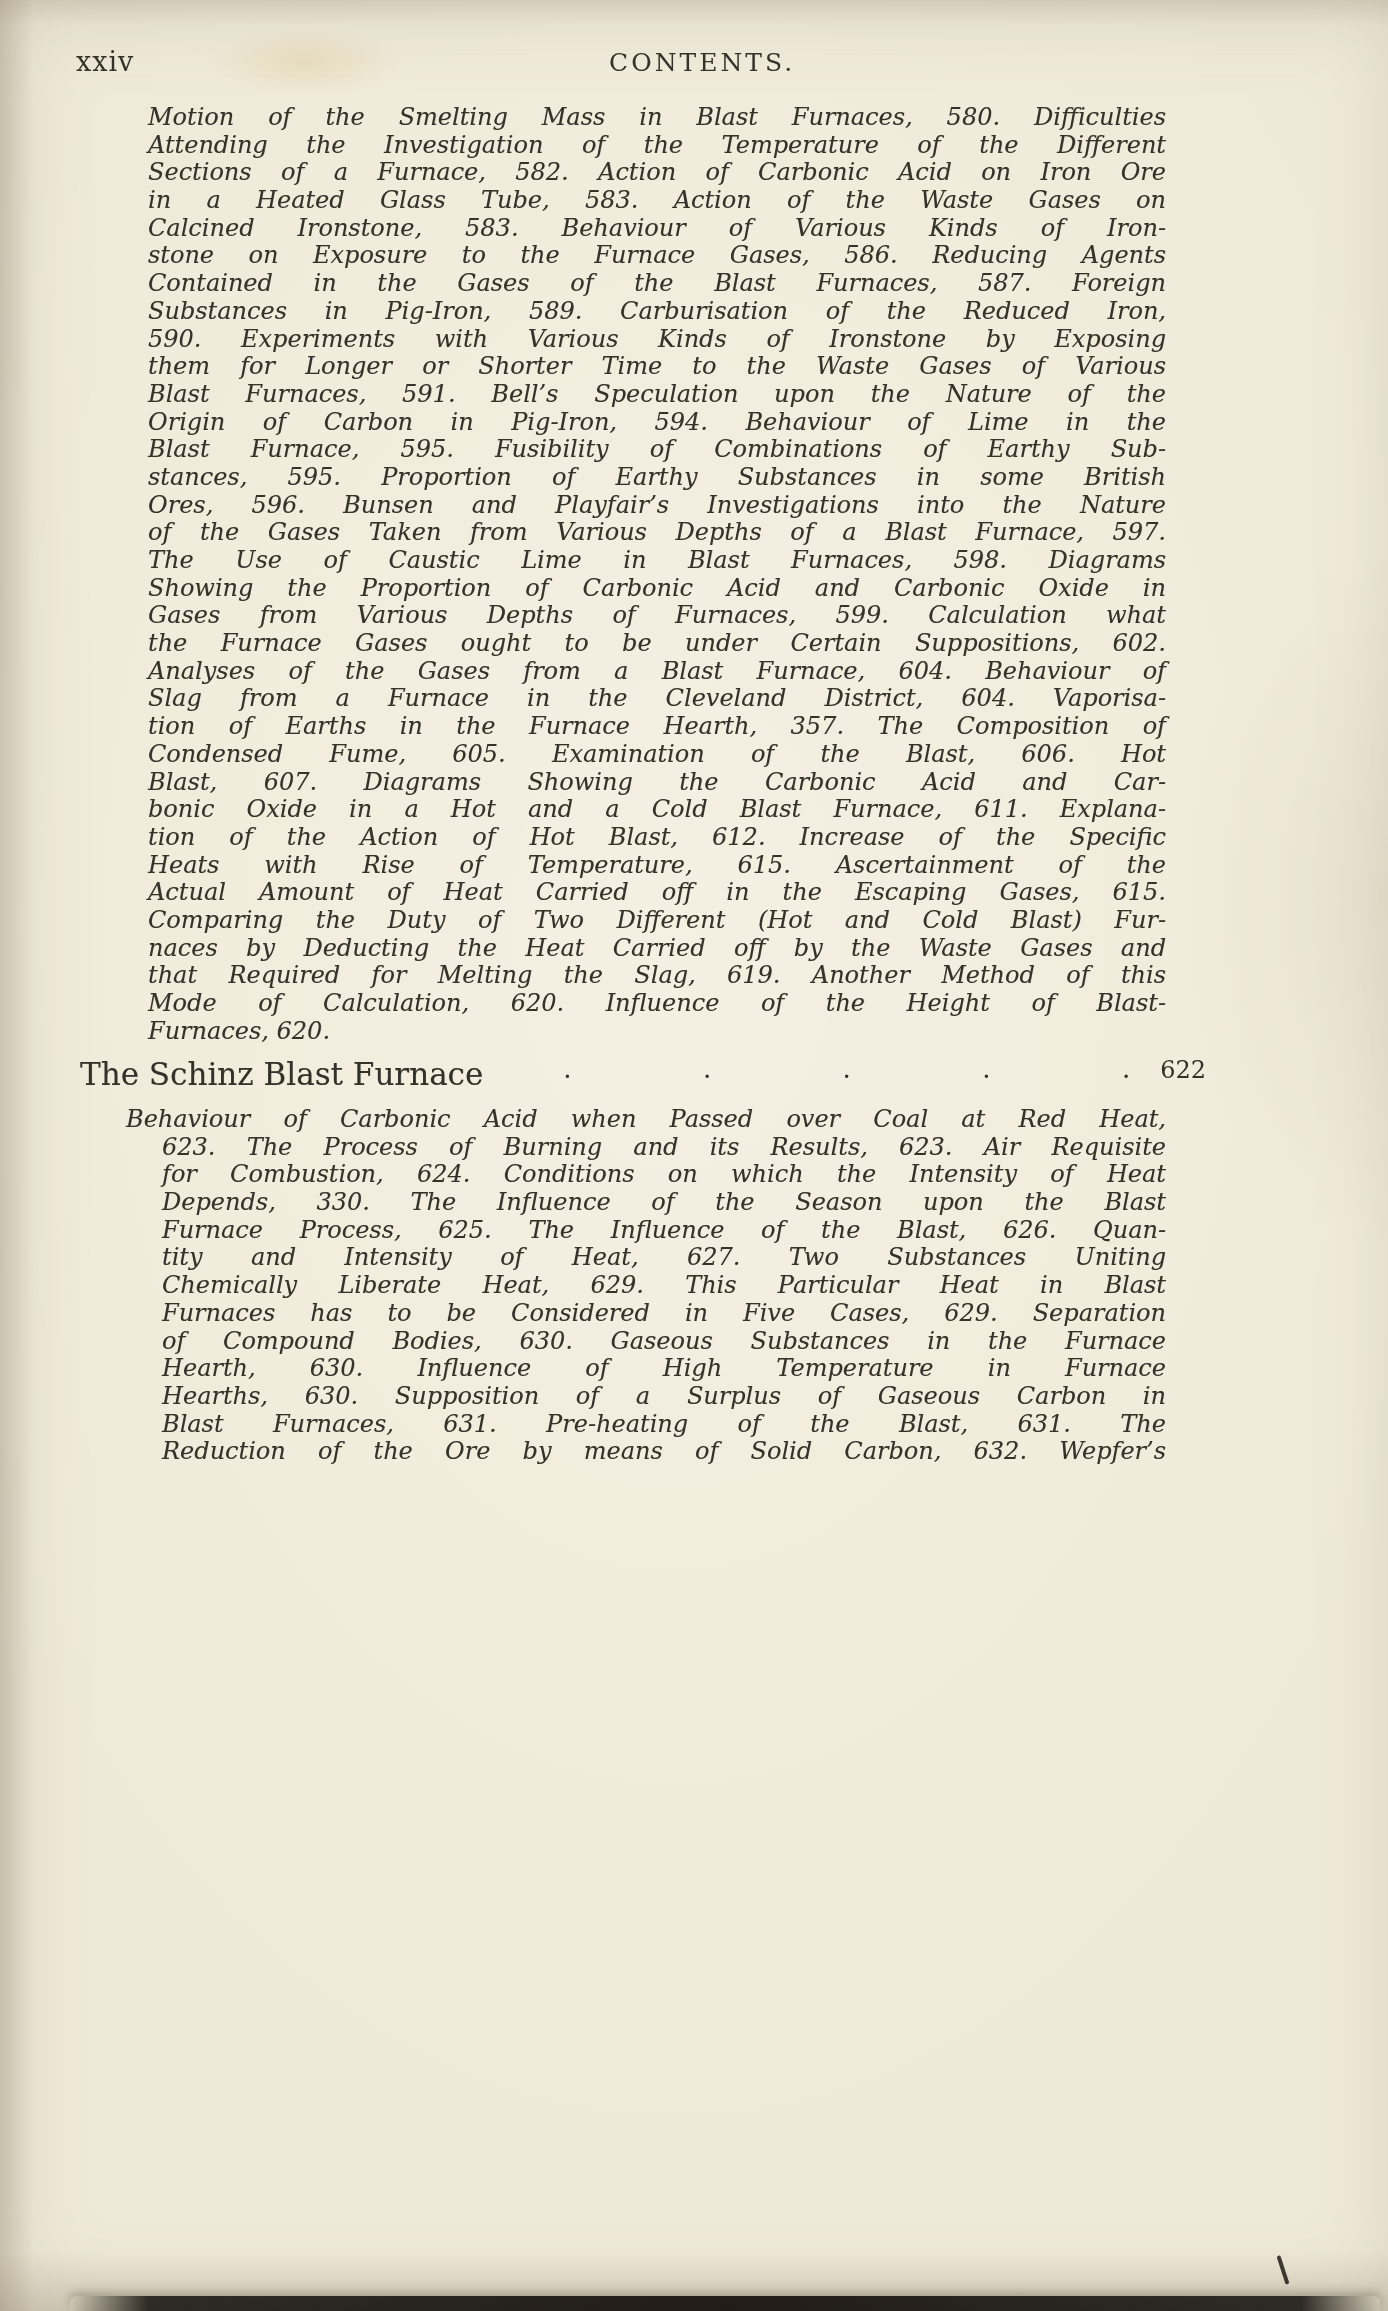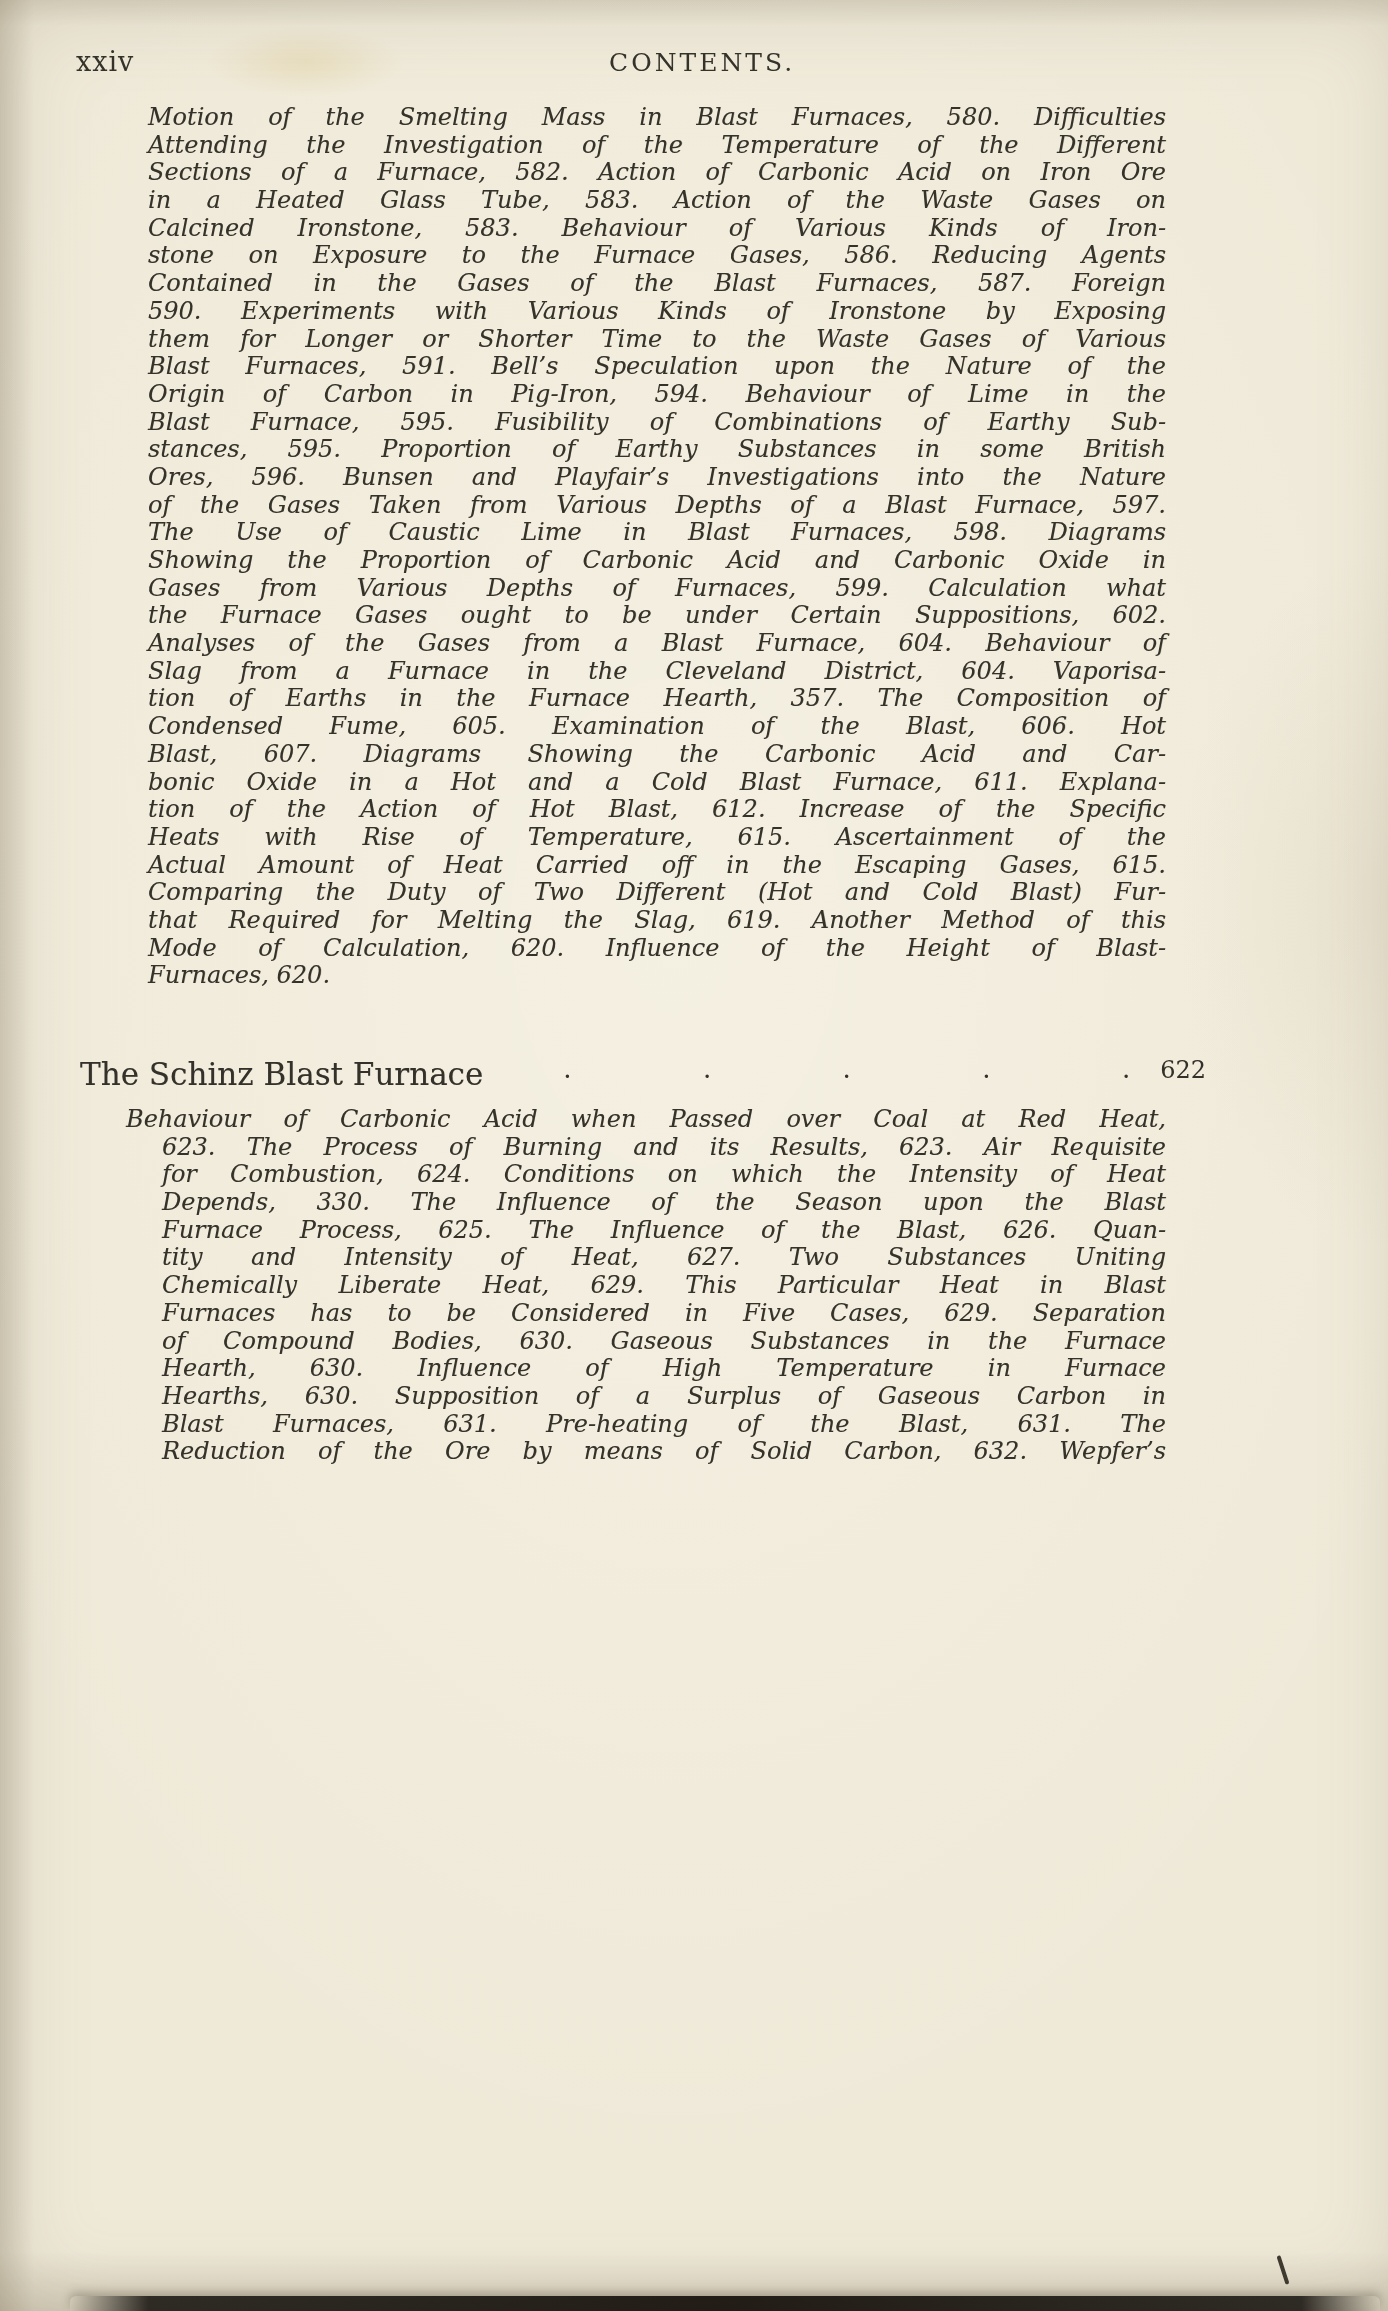--- a/index.html
+++ b/index.html
@@ -100,20 +100,21 @@
   <span class="running-head">CONTENTS.</span>
 
   <section class="entry entry-continued">
       <div class="line">Motion of the Smelting Mass in Blast Furnaces, 580. Difficulties</div>
       <div class="line">Attending the Investigation of the Temperature of the Different</div>
       <div class="line">Sections of a Furnace, 582. Action of Carbonic Acid on Iron Ore</div>
       <div class="line">in a Heated Glass Tube, 583. Action of the Waste Gases on</div>
       <div class="line">Calcined Ironstone, 583. Behaviour of Various Kinds of Iron-</div>
       <div class="line">stone on Exposure to the Furnace Gases, 586. Reducing Agents</div>
       <div class="line">Contained in the Gases of the Blast Furnaces, 587. Foreign</div>
+      <div class="line">Substances in Pig-Iron, 589. Carburisation of the Reduced Iron,</div>
       <div class="line">590. Experiments with Various Kinds of Ironstone by Exposing</div>
       <div class="line">them for Longer or Shorter Time to the Waste Gases of Various</div>
       <div class="line">Blast Furnaces, 591. Bell’s Speculation upon the Nature of the</div>
       <div class="line">Origin of Carbon in Pig-Iron, 594. Behaviour of Lime in the</div>
       <div class="line">Blast Furnace, 595. Fusibility of Combinations of Earthy Sub-</div>
       <div class="line">stances, 595. Proportion of Earthy Substances in some British</div>
       <div class="line">Ores, 596. Bunsen and Playfair’s Investigations into the Nature</div>
       <div class="line">of the Gases Taken from Various Depths of a Blast Furnace, 597.</div>
       <div class="line">The Use of Caustic Lime in Blast Furnaces, 598. Diagrams</div>
       <div class="line">Showing the Proportion of Carbonic Acid and Carbonic Oxide in</div>
@@ -122,20 +123,21 @@
       <div class="line">Analyses of the Gases from a Blast Furnace, 604. Behaviour of</div>
       <div class="line">Slag from a Furnace in the Cleveland District, 604. Vaporisa-</div>
       <div class="line">tion of Earths in the Furnace Hearth, 357. The Composition of</div>
       <div class="line">Condensed Fume, 605. Examination of the Blast, 606. Hot</div>
       <div class="line">Blast, 607. Diagrams Showing the Carbonic Acid and Car-</div>
       <div class="line">bonic Oxide in a Hot and a Cold Blast Furnace, 611. Explana-</div>
       <div class="line">tion of the Action of Hot Blast, 612. Increase of the Specific</div>
       <div class="line">Heats with Rise of Temperature, 615. Ascertainment of the</div>
       <div class="line">Actual Amount of Heat Carried off in the Escaping Gases, 615.</div>
       <div class="line">Comparing the Duty of Two Different (Hot and Cold Blast) Fur-</div>
+      <div class="line">naces by Deducting the Heat Carried off by the Waste Gases and</div>
       <div class="line">that Required for Melting the Slag, 619. Another Method of this</div>
       <div class="line">Mode of Calculation, 620. Influence of the Height of Blast-</div>
       <div class="line">Furnaces, 620.</div>
     </section>
 
   <div class="section-row">
     <span class="section-title">The Schinz Blast Furnace</span>
     <span class="leader">
         <div class="leader-dot">.</div>
         <div class="leader-dot">.</div>

